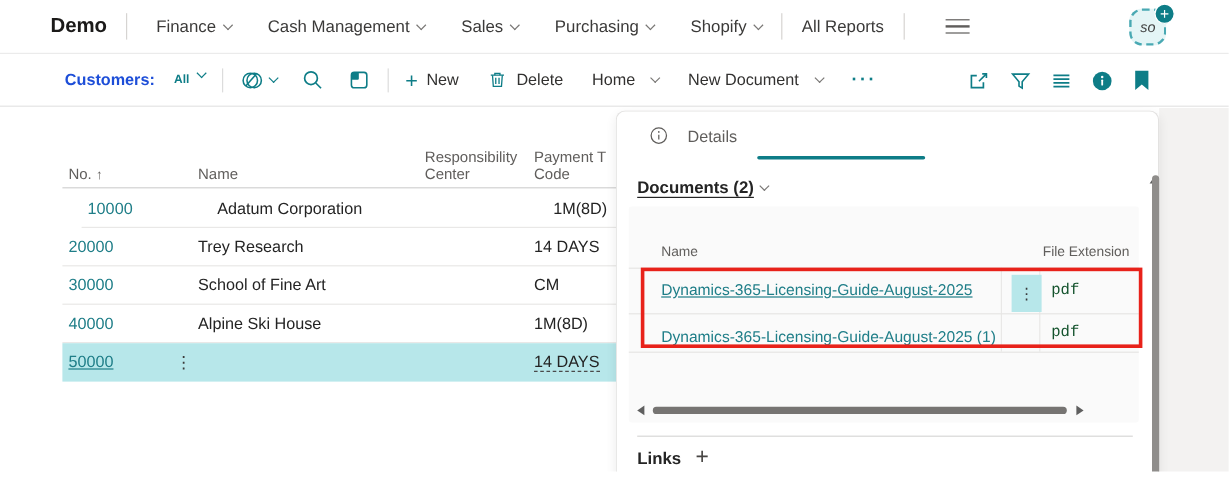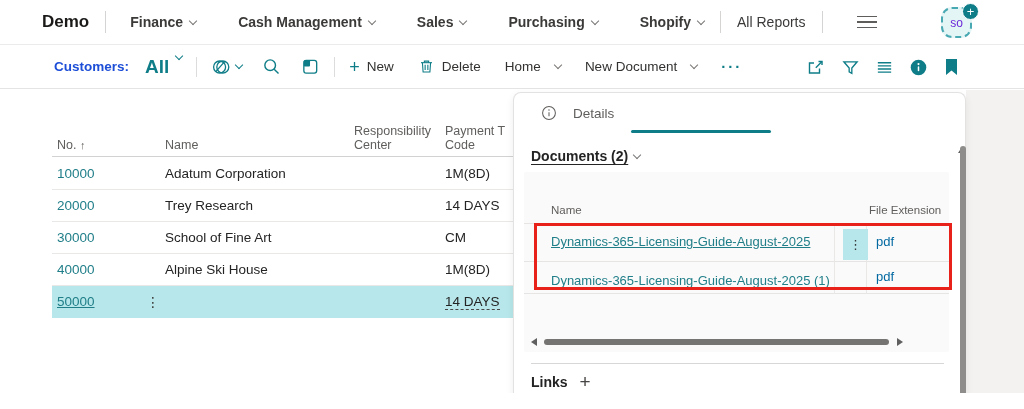--- a/index.html
+++ b/index.html
@@ -5,38 +5,38 @@
   * { margin:0; padding:0; box-sizing:border-box; }
   html,body { width:1024px; height:409px; }
   body { font-family:"Liberation Sans","DejaVu Sans",sans-serif; background:#fff; color:#242424; }
   .screen { position:relative; width:1024px; height:393px; overflow:hidden; background:#fff; }
 
   
   .topnav { position:absolute; left:0; top:0; width:1024px; height:45px; background:#fff;
             border-bottom:1px solid #ebebeb; display:flex; align-items:center; }
   .app-title { margin-left:42px; font-size:17px; font-weight:700; color:#1b1a19; cursor:pointer; }
   .vdiv { width:1px; height:22px; background:#d6d4d2; margin:0 16px; }
-  .nav-items { display:flex; align-items:flex-end; gap:42px; margin-left:8px;font-weight:bold; }
+  .nav-items { display:flex; align-items:flex-end; gap:30px; margin-left:8px; }
   .navitem { font-size:14px; color:#3b3a39; display:flex; align-items:center; cursor:pointer; white-space:nowrap; }
   .chev { display:inline-block; width:6px; height:6px; border-right:1.4px solid #797775; border-bottom:1.4px solid #797775;
           transform:rotate(45deg); margin-left:7px; margin-top:-3px; }
   .chev.teal { border-color:#0e7d87; }
   .burger { display:flex; flex-direction:column; gap:4px; cursor:pointer; margin-left:18px; }
   .burger span { display:block; width:20px; height:1.6px; background:#5f5d5b; }
   .avatar { position:absolute; left:941px; top:7px; width:31px; height:31px; border:2px dashed #49a9b3;
             border-radius:11px; background:#e4f5f6; display:flex; align-items:center; justify-content:center;
-            font-size:12px; color:#6d28d9; cursor:pointer; }
+            font-size:12px; color:#404040; cursor:pointer;font-style:italic; }
   .avatar-badge { position:absolute; left:962px; top:3px; width:17px; height:17px; border-radius:50%;
             background:#0e7d87; color:#fff; font-size:13px; line-height:16px; text-align:center; border:1.5px solid #fff; }
 
   
   .toolbar { position:absolute; left:0; top:45px; width:1024px; height:44px; background:#fff;
              border-bottom:1px solid #e4e4e4; display:flex; align-items:center; }
   .tb-label { margin-left:54px; font-size:13.5px; font-weight:700; color:#1d4ed8; }
-  .tb-filter { margin-left:16px; font-size:19px; font-weight:700; color:#0e7d87; display:flex; align-items:flex-start; cursor:pointer; }
+  .tb-filter { margin-left:16px; font-size:10px; font-weight:700; color:#0e7d87; display:flex; align-items:flex-start; cursor:pointer; }
   .tb-div { width:1px; height:20px; background:#dcdcdc; margin:0 14px; }
   .tb-icon { color:#0e7d87; display:flex; align-items:center; cursor:pointer; }
   .tb-icons { display:flex; align-items:center; gap:20px; }
   .tb-act { display:flex; align-items:center; gap:7px; font-size:13.5px; color:#323130; cursor:pointer; white-space:nowrap; }
   .tb-acts { display:flex; align-items:center; gap:24px; }
   .plus-glyph { color:#0e7d87; font-size:18px; font-weight:400; line-height:14px; }
   .more-glyph { color:#0e7d87; font-size:15px; letter-spacing:2px; font-weight:700; }
   .tb-right { position:absolute; left:806px; top:0; height:44px; display:flex; align-items:center; gap:15px; }
   svg.ic { display:block; }
 
@@ -66,21 +66,21 @@
                  color:#242424; cursor:pointer; }
   .doc-heading .txt { text-decoration:underline; text-underline-offset:3px; }
   .doc-heading .chev { margin-left:6px; }
 
   .doc-grid { position:absolute; left:10px; top:79px; width:425px; height:180px; background:#fafafa; border-radius:2px; }
   .doc-grid .ghdr { position:absolute; top:32px; font-size:11.5px; color:#605e5c; }
   .gline-h { position:absolute; left:0; width:425px; height:1px; background:#e6e5e4; }
   .gline-v { position:absolute; top:51px; width:1px; height:70px; background:#e9e8e7; }
   .doc-row { position:absolute; left:0; width:425px; font-size:13px; }
   .doc-link { position:absolute; left:27px; color:#1f7e88; cursor:pointer; white-space:nowrap; }
-  .doc-ext  { position:absolute; left:352px; color:#0369a1; }
+  .doc-ext  { position:absolute; left:352px; color:#14532d;font-family:Liberation Mono, monospace; }
   .keb-btn { position:absolute; left:319px; top:57px; width:25px; height:31px; background:#b7e7ea; color:#37393a;
              font-size:13px; display:flex; align-items:center; justify-content:center; cursor:pointer; }
 
   
   .hscroll { position:absolute; left:0; top:164px; width:425px; height:12px; display:flex; align-items:center; }
   .tri { width:0; height:0; cursor:pointer; }
   .tri-left  { border-top:4px solid transparent; border-bottom:4px solid transparent; border-right:6px solid #5f5f5f; margin-left:7px; }
   .tri-right { border-top:4px solid transparent; border-bottom:4px solid transparent; border-left:6px solid #5f5f5f; margin-left:8px; }
   .tri-up    { border-left:4px solid transparent; border-right:4px solid transparent; border-bottom:6px solid #5f5f5f; margin:0 auto; }
   .hthumb { margin-left:7px; width:345px; height:6px; border-radius:3px; background:#767472; cursor:pointer; }
@@ -231,21 +231,21 @@
   <div class="cust-header" style="left:445px; top:124px;">
     <div>Payment T</div>
     <div>Code</div>
   </div>
   <div class="cust-header" style="left:354px; top:124px;">
     <div>Responsibility</div>
     <div>Center</div>
   </div>
   <div class="hdr-sep"></div>
 
-  <div class="cust-row" style="top:158px;">
+  <div class="cust-row" style="top:158px;margin-left:16px;">
     <span class="c-no">10000</span>
     <span class="c-name">Adatum Corporation</span>
     <span class="c-pay">1M(8D)</span>
     <span class="sep"></span>
   </div>
   <div class="cust-row" style="top:190px;">
     <span class="c-no">20000</span>
     <span class="c-name">Trey Research</span>
     <span class="c-pay">14 DAYS</span>
     <span class="sep"></span>

